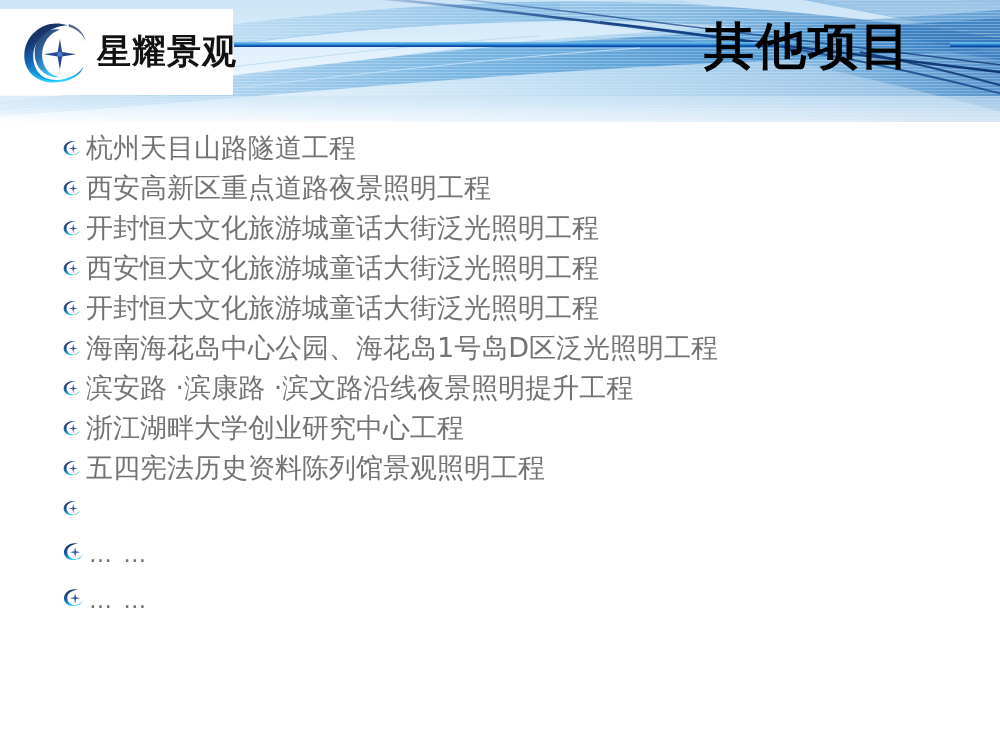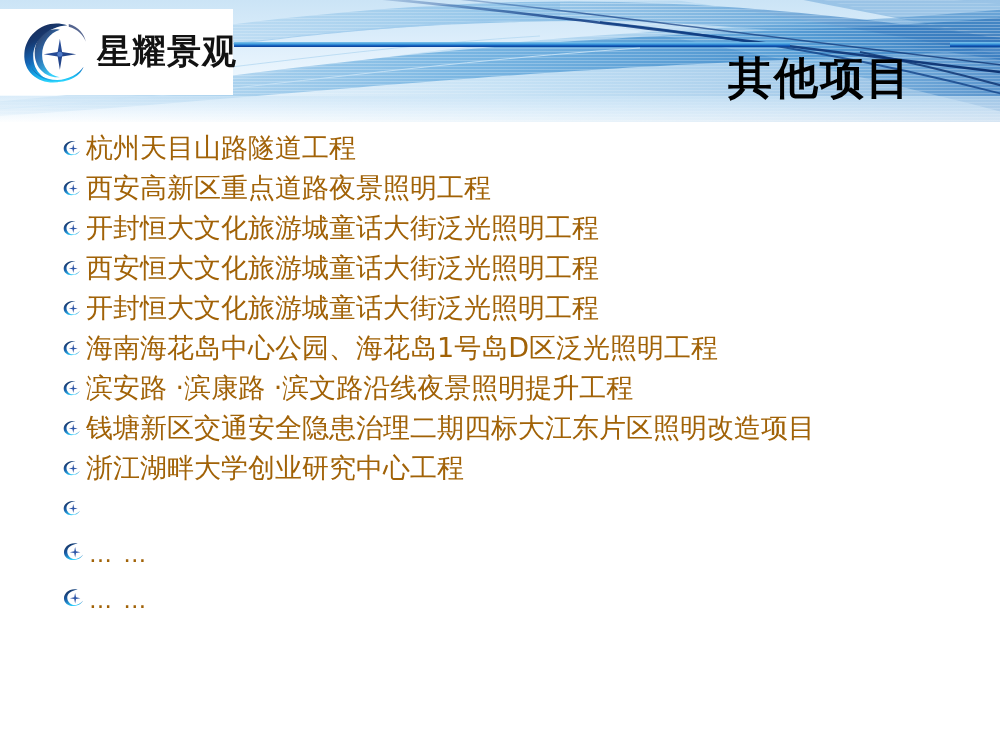--- a/index.html
+++ b/index.html
@@ -83,28 +83,27 @@
     letter-spacing: 1px;
     margin-left: 9px;
     white-space: nowrap;
   }
 
   
   .slide-title {
     position: absolute;
     right: 88px;
     top: 16px;
-    font-size: 44px;
+    font-size: 50px;
     font-weight: bold;
     color: #000000;
     letter-spacing: 2px;
     line-height: 1.2;
     white-space: nowrap;
     z-index: 6;
-    margin-top: 36px;
   }
 
   
   .bullet-list {
     position: absolute;
     left: 62px;
     top: 127px;
     width: 920px;
   }
   .bullet-row {
@@ -120,21 +119,21 @@
     margin-right: 6px;
     position: relative;
     top: 1px;
   }
   .bullet-row.spaced .bullet-icon {
     width: 21px;
     height: 21px;
   }
   .bullet-text {
     font-size: 27px;
-    color: #a16207;
+    color: #737373;
     white-space: nowrap;
     line-height: 1;
     letter-spacing: 0px;
   }
   .bullet-row.spaced .bullet-text {
     font-size: 23px;
     letter-spacing: 2px;
     position: relative;
     top: 4px;
   }
@@ -329,38 +328,38 @@
 
     <div class="bullet-row">
       <svg class="bullet-icon" viewBox="0 0 32 32">
         <path d="M24,4 C12,1 3,9 3,17 C3,26 13,31 22,28 C13,28 8,22 8,16 C8,10 14,5 24,4 Z" fill="url(#bg1)"></path>
         <path d="M6,19 C8,26 16,31 26,27 C29,25 31,23 32,21 C28,26 19,30 12,27 C9,25 7,22 6,19 Z" fill="url(#bg1)"></path>
         <path d="M20,9 L21.4,15.6 L28,17 L21.4,18.4 L20,25 L18.6,18.4 L12,17 L18.6,15.6 Z" fill="#2f57a8"></path>
       </svg>
       <span class="bullet-text">滨安路 ·滨康路 ·滨文路沿线夜景照明提升工程</span>
     </div>
 
-    <div class="bullet-row">
-      <svg class="bullet-icon" viewBox="0 0 32 32">
-        <path d="M24,4 C12,1 3,9 3,17 C3,26 13,31 22,28 C13,28 8,22 8,16 C8,10 14,5 24,4 Z" fill="url(#bg1)"></path>
-        <path d="M6,19 C8,26 16,31 26,27 C29,25 31,23 32,21 C28,26 19,30 12,27 C9,25 7,22 6,19 Z" fill="url(#bg1)"></path>
-        <path d="M20,9 L21.4,15.6 L28,17 L21.4,18.4 L20,25 L18.6,18.4 L12,17 L18.6,15.6 Z" fill="#2f57a8"></path>
-      </svg>
-      <span class="bullet-text">钱塘新区交通安全隐患治理二期四标大江东片区照明改造项目</span>
-    </div>
 
     <div class="bullet-row">
       <svg class="bullet-icon" viewBox="0 0 32 32">
         <path d="M24,4 C12,1 3,9 3,17 C3,26 13,31 22,28 C13,28 8,22 8,16 C8,10 14,5 24,4 Z" fill="url(#bg1)"></path>
         <path d="M6,19 C8,26 16,31 26,27 C29,25 31,23 32,21 C28,26 19,30 12,27 C9,25 7,22 6,19 Z" fill="url(#bg1)"></path>
         <path d="M20,9 L21.4,15.6 L28,17 L21.4,18.4 L20,25 L18.6,18.4 L12,17 L18.6,15.6 Z" fill="#2f57a8"></path>
       </svg>
       <span class="bullet-text">浙江湖畔大学创业研究中心工程</span>
     </div>
 
+    <div class="bullet-row">
+      <svg class="bullet-icon" viewBox="0 0 32 32">
+        <path d="M24,4 C12,1 3,9 3,17 C3,26 13,31 22,28 C13,28 8,22 8,16 C8,10 14,5 24,4 Z" fill="url(#bg1)"></path>
+        <path d="M6,19 C8,26 16,31 26,27 C29,25 31,23 32,21 C28,26 19,30 12,27 C9,25 7,22 6,19 Z" fill="url(#bg1)"></path>
+        <path d="M20,9 L21.4,15.6 L28,17 L21.4,18.4 L20,25 L18.6,18.4 L12,17 L18.6,15.6 Z" fill="#2f57a8"></path>
+      </svg>
+      <span class="bullet-text">五四宪法历史资料陈列馆景观照明工程</span>
+    </div>
 
     <div class="bullet-row">
       <svg class="bullet-icon" viewBox="0 0 32 32">
         <path d="M24,4 C12,1 3,9 3,17 C3,26 13,31 22,28 C13,28 8,22 8,16 C8,10 14,5 24,4 Z" fill="url(#bg1)"></path>
         <path d="M6,19 C8,26 16,31 26,27 C29,25 31,23 32,21 C28,26 19,30 12,27 C9,25 7,22 6,19 Z" fill="url(#bg1)"></path>
         <path d="M20,9 L21.4,15.6 L28,17 L21.4,18.4 L20,25 L18.6,18.4 L12,17 L18.6,15.6 Z" fill="#2f57a8"></path>
       </svg>
     </div>
 
     <div class="bullet-row spaced">

